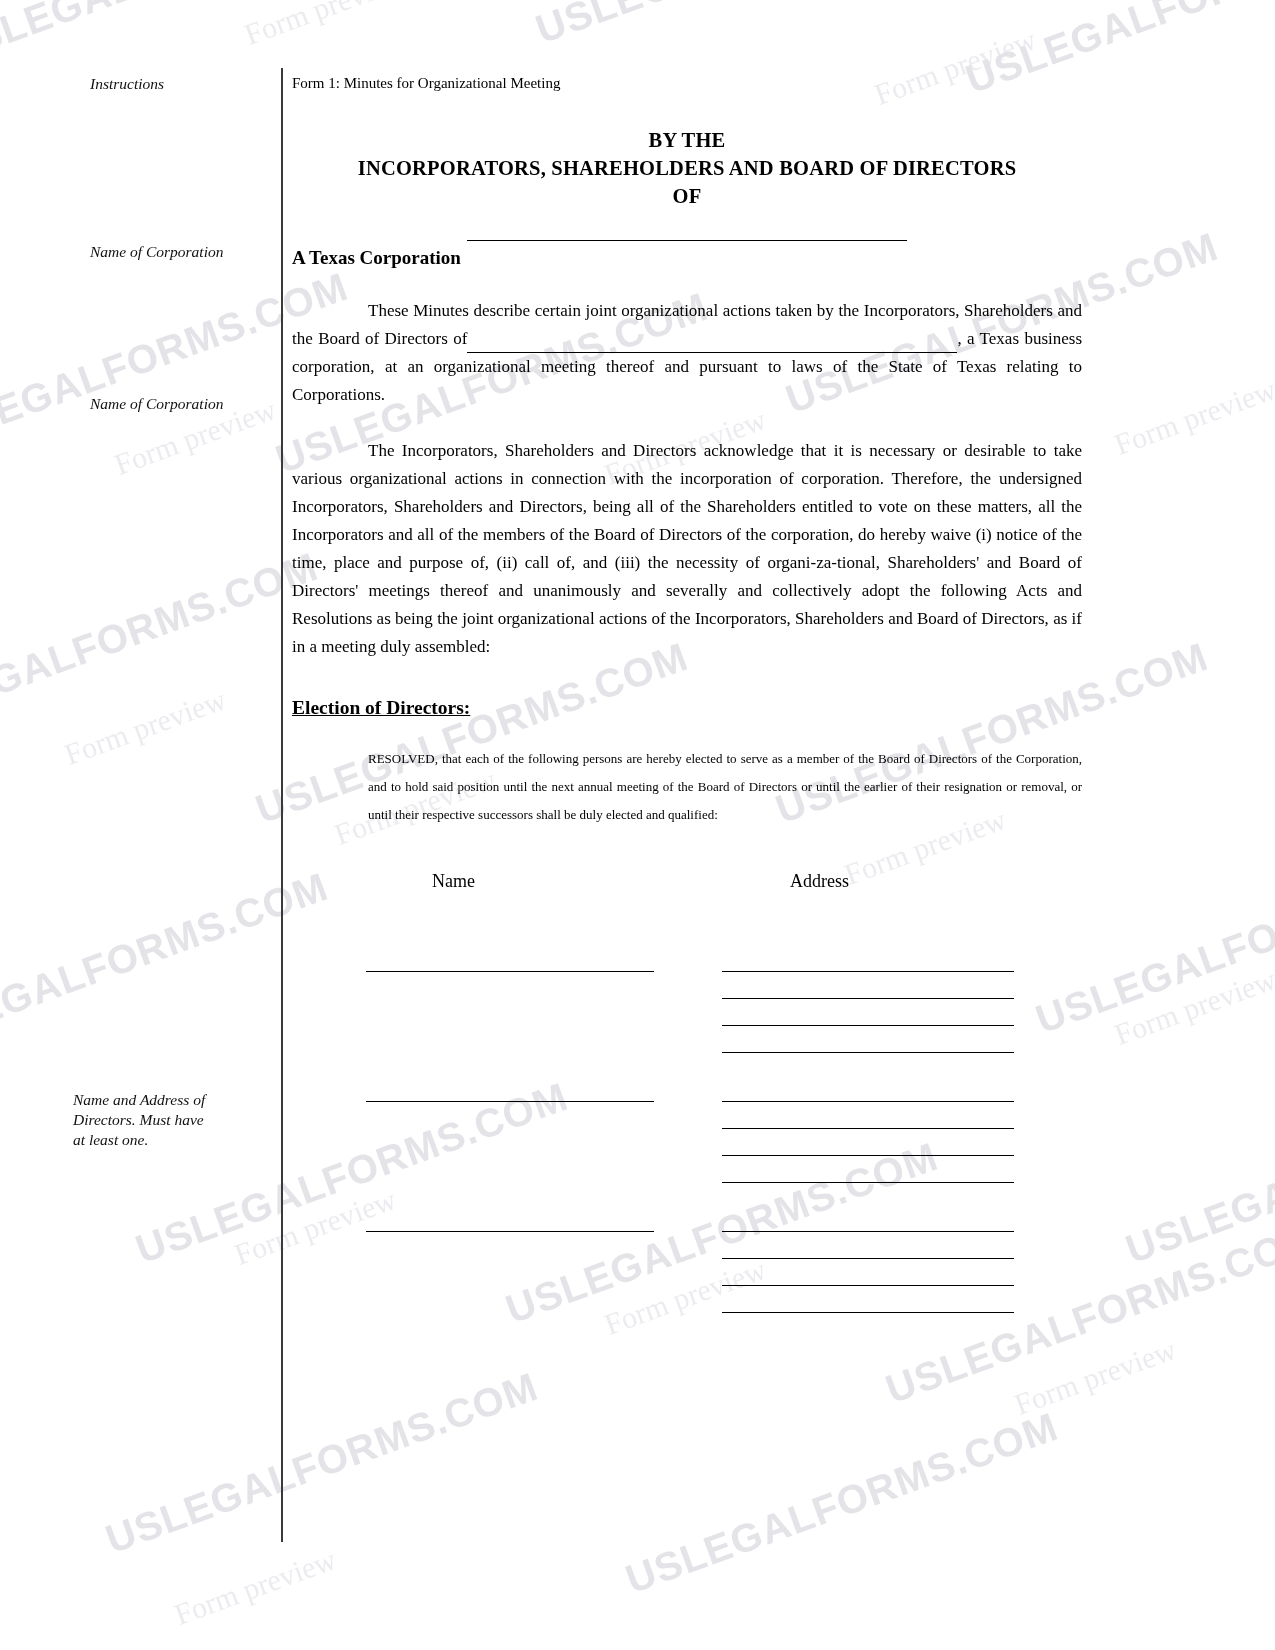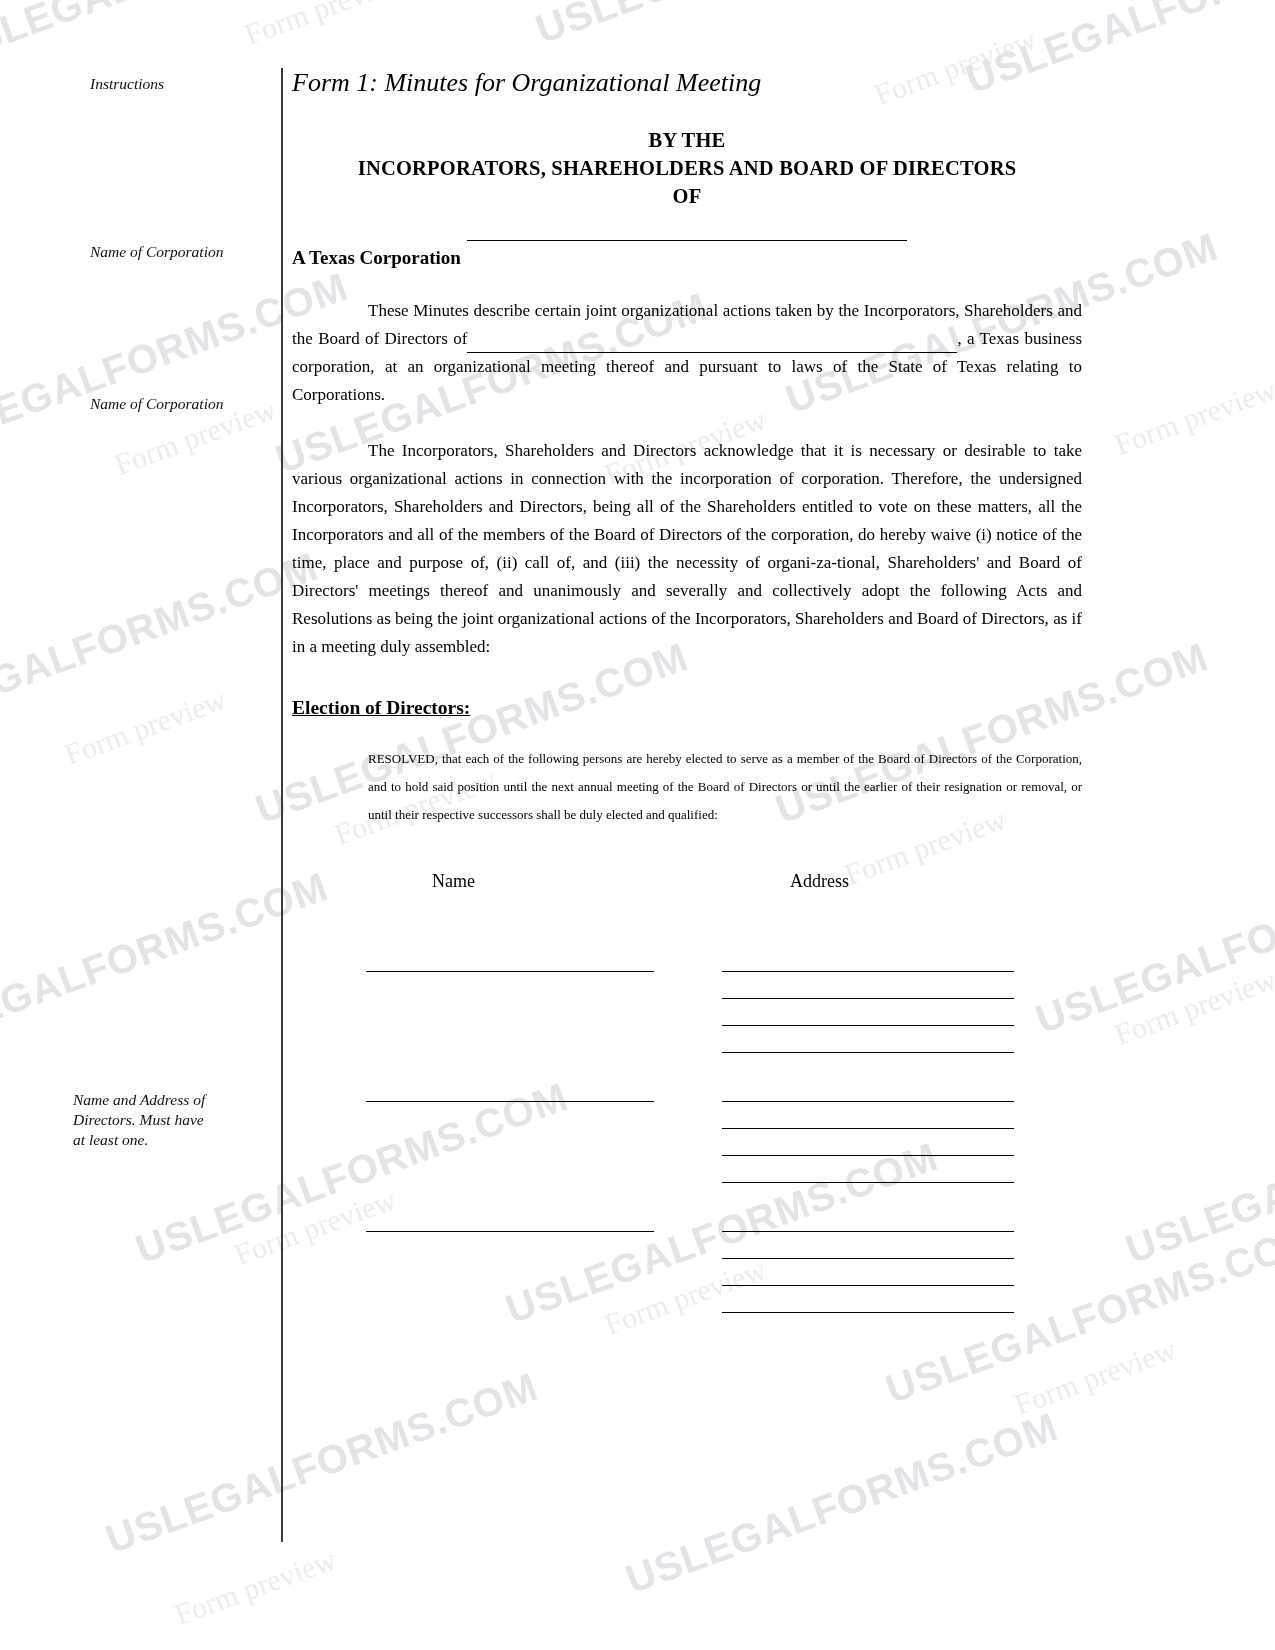--- a/index.html
+++ b/index.html
@@ -86,24 +86,23 @@
 
   
   #body-col {
     position: absolute;
     left: 292px;
     top: 70px;
     width: 790px;
   }
 
   .form-label {
-    font-size: 26px;
+    font-size: 15px;
     line-height: 26px;
     margin: 0 0 0 0;
-    font-style: italic;
   }
 
   .doc-title {
     text-align: center;
     font-weight: bold;
     font-size: 20.5px;
     line-height: 28px;
     letter-spacing: 0.2px;
     margin-top: 30px;
   }

